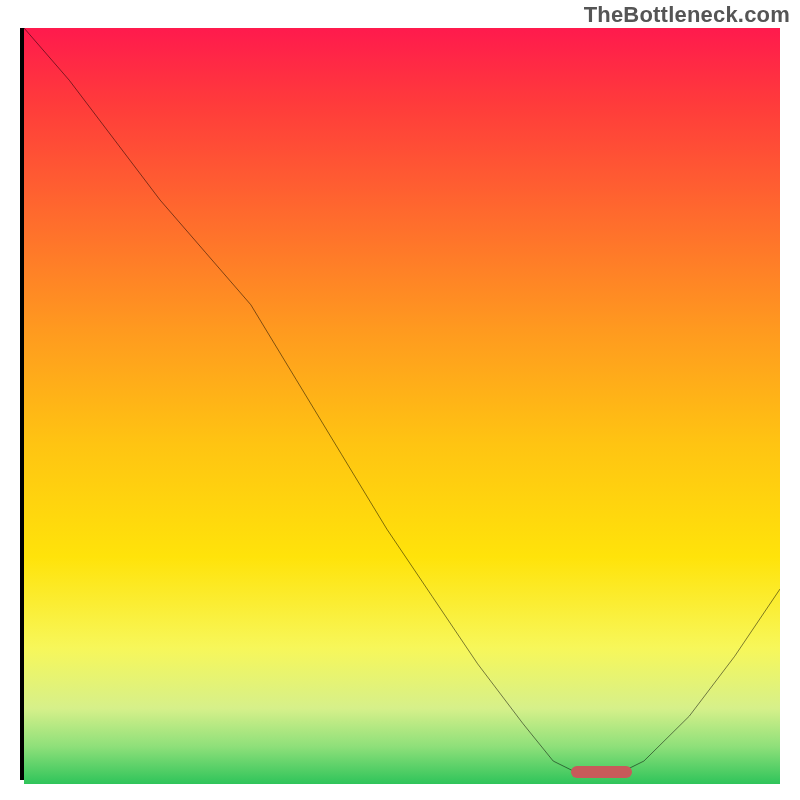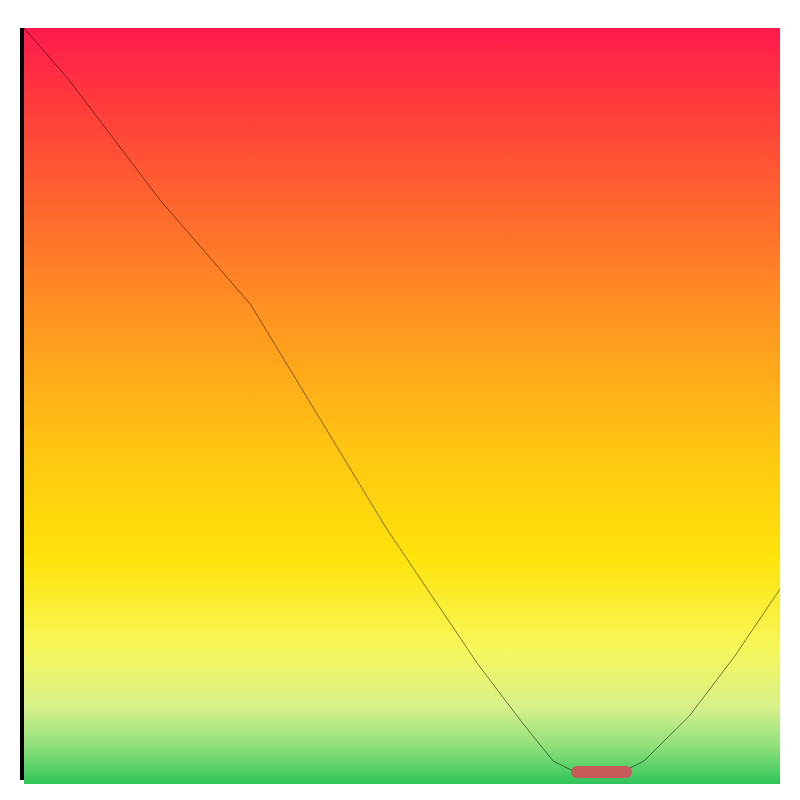--- a/index.html
+++ b/index.html
@@ -56,20 +56,21 @@
     border-radius: 6px;
     background: #c85a5a;
     z-index: 5;
   }
 </style>
 </head>
 <body>
 
 <div class="container">
 
+  <div class="watermark">TheBottleneck.com</div>
 
   <div class="plot-area">
 
     <svg class="gradient-bg" viewBox="0 0 100 100" preserveAspectRatio="none">
       <defs>
         <linearGradient id="bg-grad" x1="0" y1="0" x2="0" y2="1">
             <stop offset="0%" stop-color="#ff1a4d"></stop>
             <stop offset="10%" stop-color="#ff3b3b"></stop>
             <stop offset="25%" stop-color="#ff6b2d"></stop>
             <stop offset="40%" stop-color="#ff9a1f"></stop>

